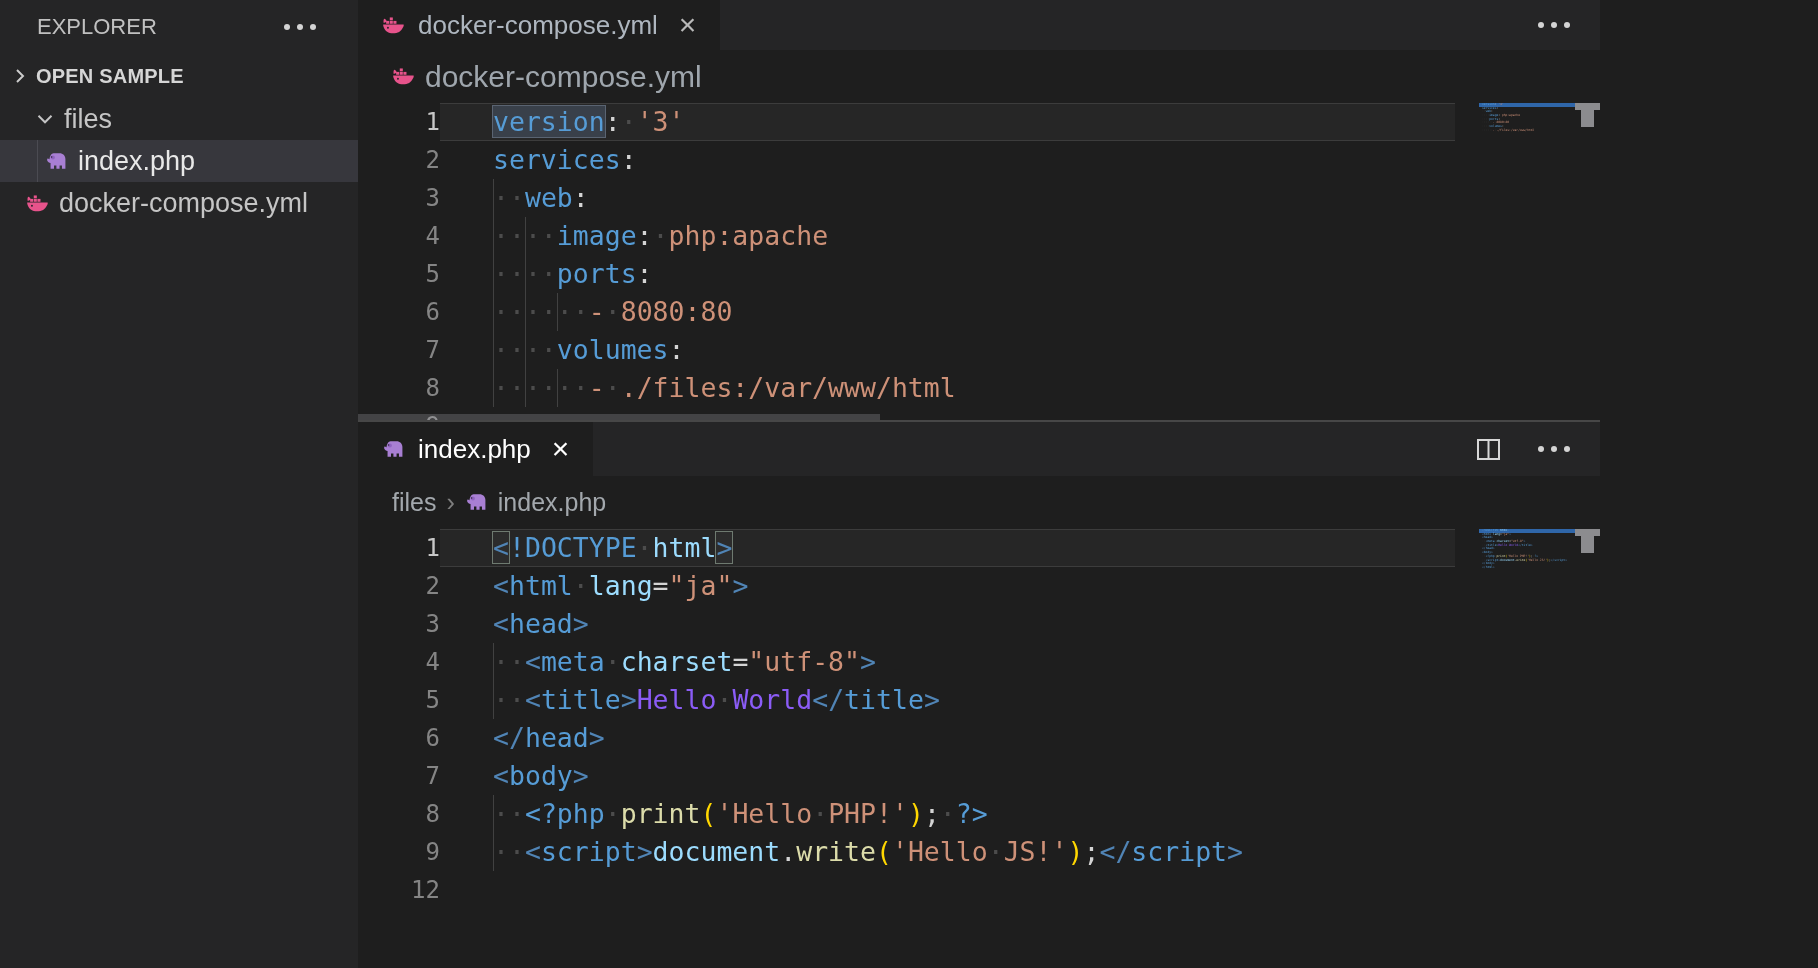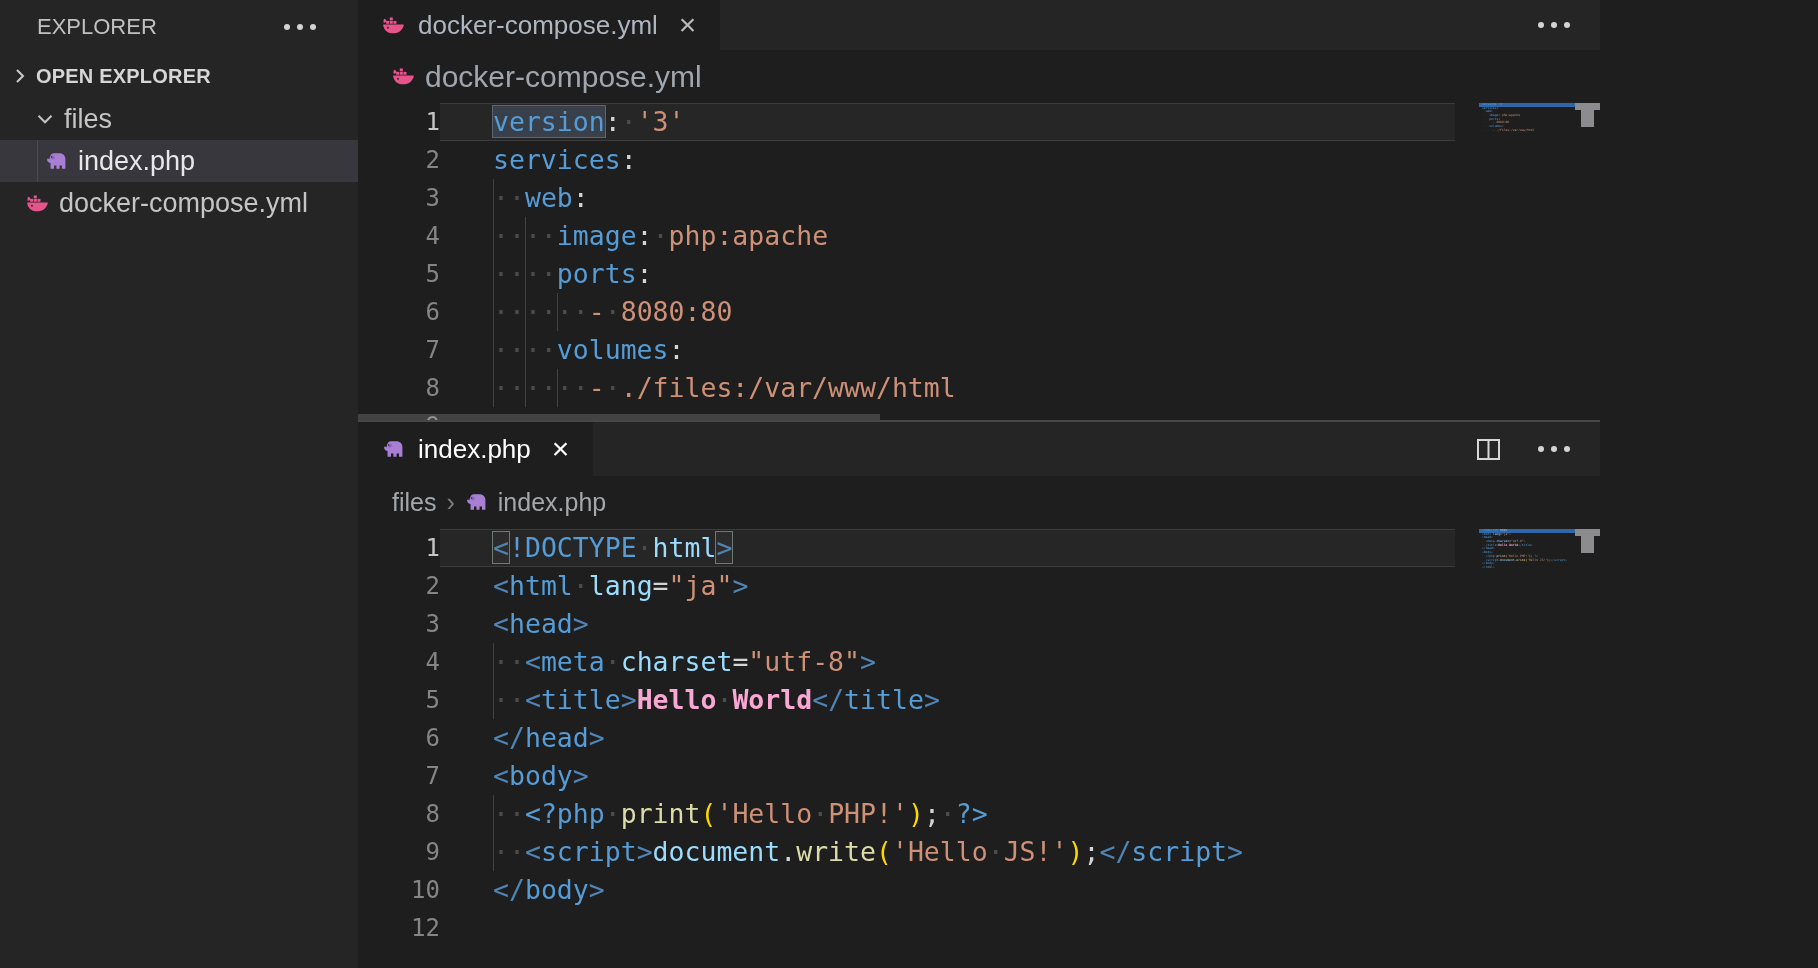--- a/index.html
+++ b/index.html
@@ -61,21 +61,21 @@
       box-shadow:inset 0 1px 0 rgba(255,255,255,.10), inset 0 -1px 0 rgba(255,255,255,.10); }
   .guide { position:absolute; top:0; bottom:0; width:1px; background:#414141; }
 
   .tk-k { color:#569cd6; }          
   .tk-a { color:#9cdcfe; }          
   .tk-s { color:#ce9178; }          
   .tk-p { color:#5084b5; }          
   .tk-d { color:#d4d4d4; }          
   .tk-f { color:#dcdcaa; }          
   .tk-b { color:#ffd700; }          
-  .tk-t { color:#f9a8d4;font-weight:bold; }          
+  .tk-t { color:#8b5cf6; }          
   .tk-w { color:#4c4c4c; }          
   .box-w { background:#39404a; box-shadow:0 0 0 1px #5a6472; }
   .box-b { box-shadow:0 0 0 1px #6e7a70; background:rgba(255,255,255,.03); }
 
   .minimap { position:absolute; right:25px; top:0; width:96px; overflow:hidden;
              font-family:"DejaVu Sans Mono", monospace; font-size:3px; line-height:3.7px;
              white-space:pre; cursor:pointer; }
   .mm-line { height:3.7px; padding-left:3px; }
   .mm-line.mm-cur { background:#2f66a9; }
   .sb-cap { position:absolute; right:0; top:0; width:25px; height:7px; background:rgba(200,200,205,.65); }
@@ -99,21 +99,21 @@
           <i></i>
         </span>
     </div>
 
     <div class="section-row">
       <span class="chev">
         <svg width="24" height="24" viewBox="0 0 16 16">
             <path d="M6 4l4 4-4 4" fill="none" stroke="#cccccc" stroke-width="1.3"></path>
           </svg>
       </span>
-      <span>OPEN EXPLORER</span>
+      <span>OPEN SAMPLE</span>
     </div>
 
 
     <div class="tree-row folder">
       <span class="chev">
         <svg width="26" height="26" viewBox="0 0 16 16">
             <path d="M4 6l4 4 4-4" fill="none" stroke="#c5c5c5" stroke-width="1.2"></path>
           </svg>
       </span>
       <span>files</span>
@@ -262,21 +262,20 @@
         <div class="code-pane">
             <div class="code-line cur"><div class="line-num cur">1</div><div class="line-content"><span class="tk-p box-b">&lt;</span><span class="tk-k">!DOCTYPE</span><span class="tk-w">·</span><span class="tk-a">html</span><span class="tk-p box-b">&gt;</span></div></div>
             <div class="code-line"><div class="line-num">2</div><div class="line-content"><span class="tk-p">&lt;</span><span class="tk-k">html</span><span class="tk-w">·</span><span class="tk-a">lang</span><span class="tk-d">=</span><span class="tk-s">"ja"</span><span class="tk-p">&gt;</span></div></div>
             <div class="code-line"><div class="line-num">3</div><div class="line-content"><span class="tk-p">&lt;</span><span class="tk-k">head</span><span class="tk-p">&gt;</span></div></div>
             <div class="code-line"><div class="line-num">4</div><div class="line-content"><i class="guide" style="left: 53px;"></i><span class="tk-w">··</span><span class="tk-p">&lt;</span><span class="tk-k">meta</span><span class="tk-w">·</span><span class="tk-a">charset</span><span class="tk-d">=</span><span class="tk-s">"utf-8"</span><span class="tk-p">&gt;</span></div></div>
             <div class="code-line"><div class="line-num">5</div><div class="line-content"><i class="guide" style="left: 53px;"></i><span class="tk-w">··</span><span class="tk-p">&lt;</span><span class="tk-k">title</span><span class="tk-p">&gt;</span><span class="tk-t">Hello</span><span class="tk-w">·</span><span class="tk-t">World</span><span class="tk-p">&lt;/</span><span class="tk-k">title</span><span class="tk-p">&gt;</span></div></div>
             <div class="code-line"><div class="line-num">6</div><div class="line-content"><span class="tk-p">&lt;/</span><span class="tk-k">head</span><span class="tk-p">&gt;</span></div></div>
             <div class="code-line"><div class="line-num">7</div><div class="line-content"><span class="tk-p">&lt;</span><span class="tk-k">body</span><span class="tk-p">&gt;</span></div></div>
             <div class="code-line"><div class="line-num">8</div><div class="line-content"><i class="guide" style="left: 53px;"></i><span class="tk-w">··</span><span class="tk-k">&lt;?php</span><span class="tk-w">·</span><span class="tk-f">print</span><span class="tk-b">(</span><span class="tk-s">'Hello</span><span class="tk-w">·</span><span class="tk-s">PHP!'</span><span class="tk-b">)</span><span class="tk-d">;</span><span class="tk-w">·</span><span class="tk-k">?&gt;</span></div></div>
             <div class="code-line"><div class="line-num">9</div><div class="line-content"><i class="guide" style="left: 53px;"></i><span class="tk-w">··</span><span class="tk-p">&lt;</span><span class="tk-k">script</span><span class="tk-p">&gt;</span><span class="tk-a">document</span><span class="tk-d">.</span><span class="tk-f">write</span><span class="tk-b">(</span><span class="tk-s">'Hello</span><span class="tk-w">·</span><span class="tk-s">JS!'</span><span class="tk-b">)</span><span class="tk-d">;</span><span class="tk-p">&lt;/</span><span class="tk-k">script</span><span class="tk-p">&gt;</span></div></div>
-            <div class="code-line"><div class="line-num">10</div><div class="line-content"><span class="tk-p">&lt;/</span><span class="tk-k">body</span><span class="tk-p">&gt;</span></div></div>
             <div class="code-line"><div class="line-num">12</div><div class="line-content"></div></div>
           </div>
         <div class="minimap"><div class="mm-line mm-cur"><span class="tk-p">&lt;</span><span class="tk-k">!DOCTYPE</span><span class="tk-w">·</span><span class="tk-a">html</span><span class="tk-p">&gt;</span></div><div class="mm-line"><span class="tk-p">&lt;</span><span class="tk-k">html</span><span class="tk-w">·</span><span class="tk-a">lang</span><span class="tk-d">=</span><span class="tk-s">"ja"</span><span class="tk-p">&gt;</span></div><div class="mm-line"><span class="tk-p">&lt;</span><span class="tk-k">head</span><span class="tk-p">&gt;</span></div><div class="mm-line"><span class="tk-w">··</span><span class="tk-p">&lt;</span><span class="tk-k">meta</span><span class="tk-w">·</span><span class="tk-a">charset</span><span class="tk-d">=</span><span class="tk-s">"utf-8"</span><span class="tk-p">&gt;</span></div><div class="mm-line"><span class="tk-w">··</span><span class="tk-p">&lt;</span><span class="tk-k">title</span><span class="tk-p">&gt;</span><span class="tk-t">Hello</span><span class="tk-w">·</span><span class="tk-t">World</span><span class="tk-p">&lt;/</span><span class="tk-k">title</span><span class="tk-p">&gt;</span></div><div class="mm-line"><span class="tk-p">&lt;/</span><span class="tk-k">head</span><span class="tk-p">&gt;</span></div><div class="mm-line"><span class="tk-p">&lt;</span><span class="tk-k">body</span><span class="tk-p">&gt;</span></div><div class="mm-line"><span class="tk-w">··</span><span class="tk-k">&lt;?php</span><span class="tk-w">·</span><span class="tk-f">print</span><span class="tk-b">(</span><span class="tk-s">'Hello</span><span class="tk-w">·</span><span class="tk-s">PHP!'</span><span class="tk-b">)</span><span class="tk-d">;</span><span class="tk-w">·</span><span class="tk-k">?&gt;</span></div><div class="mm-line"><span class="tk-w">··</span><span class="tk-p">&lt;</span><span class="tk-k">script</span><span class="tk-p">&gt;</span><span class="tk-a">document</span><span class="tk-d">.</span><span class="tk-f">write</span><span class="tk-b">(</span><span class="tk-s">'Hello</span><span class="tk-w">·</span><span class="tk-s">JS!'</span><span class="tk-b">)</span><span class="tk-d">;</span><span class="tk-p">&lt;/</span><span class="tk-k">script</span><span class="tk-p">&gt;</span></div><div class="mm-line"><span class="tk-p">&lt;/</span><span class="tk-k">body</span><span class="tk-p">&gt;</span></div><div class="mm-line"><span class="tk-p">&lt;/</span><span class="tk-k">html</span><span class="tk-p">&gt;</span></div></div>
         <div class="sb-cap"></div>
         <div class="sb-slider"></div>
       </div>
     </section>
 
   </main>
 </div>

